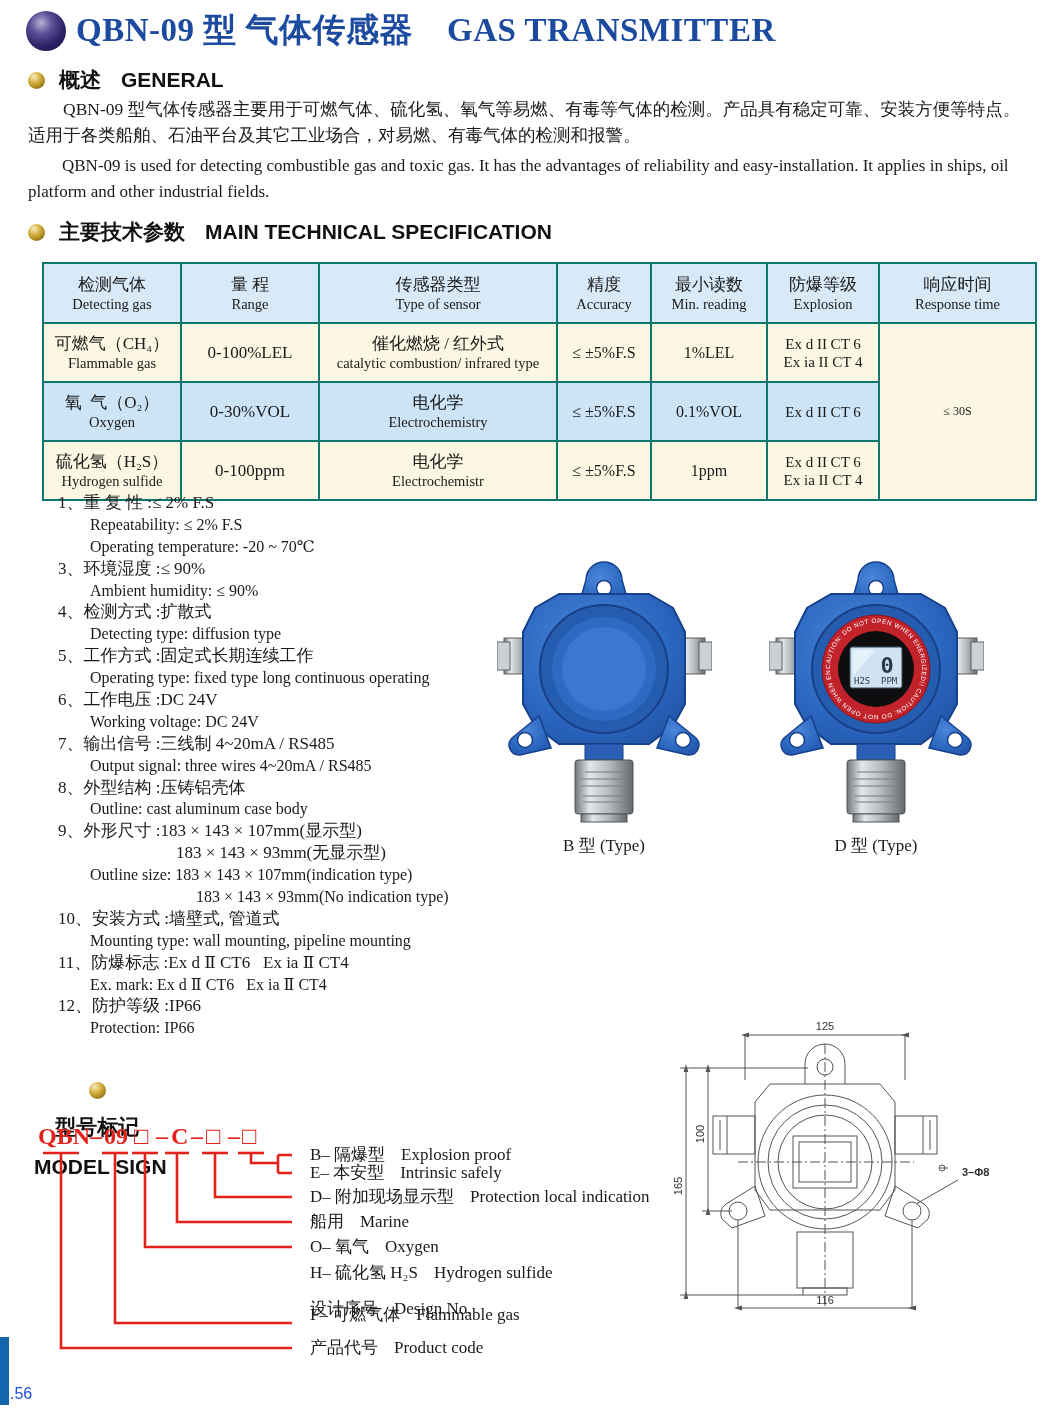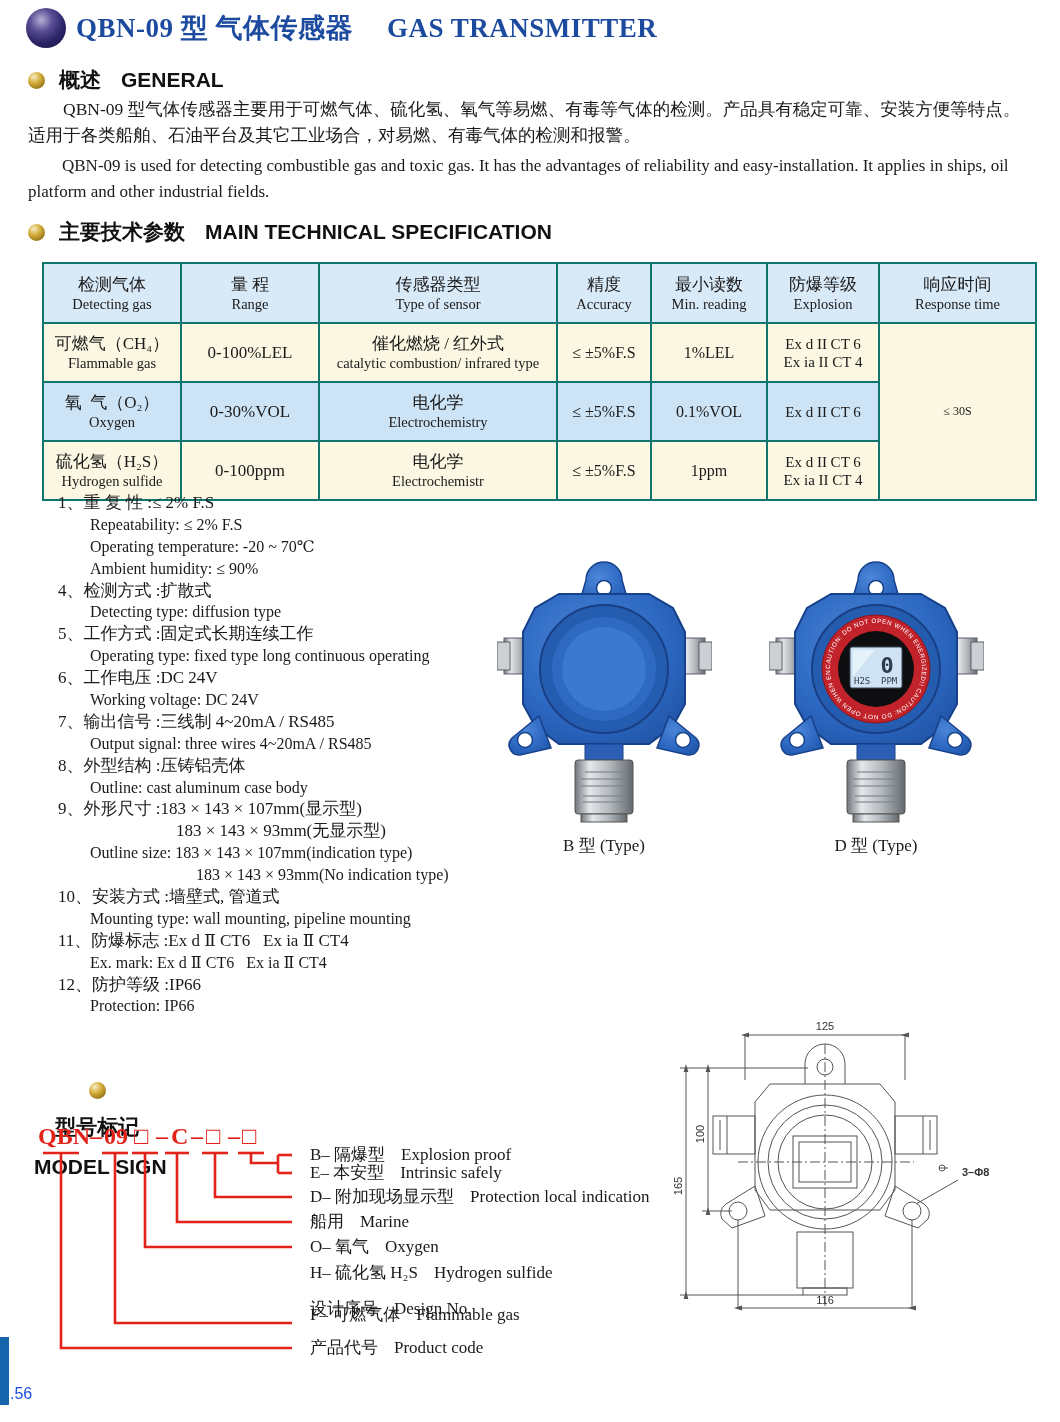--- a/index.html
+++ b/index.html
@@ -2,21 +2,21 @@
 <html><head>
 <meta charset="utf-8">
 <style>
   html,body{margin:0;padding:0;background:#fff;}
   body{width:1060px;height:1422px;position:relative;font-family:"Liberation Serif","DejaVu Serif",serif;color:#1a1a1a;overflow:hidden;}
   .abs{position:absolute;}
   
   .hdr{left:26px;top:8px;display:flex;align-items:center;gap:10px;}
   .navy-sphere{width:40px;height:40px;border-radius:50%;
     background:radial-gradient(circle at 38% 30%,#b7b0d4 0%,#5a4f96 30%,#2b2366 62%,#171040 100%);}
-  .ttl{color:#1b4a9e;font-weight:bold;font-size:27px;letter-spacing:.5px;white-space:pre;}
+  .ttl{color:#1b4a9e;font-weight:bold;font-size:33px;letter-spacing:.5px;white-space:pre;}
   .ttl .en{margin-left:34px;}
   
   .sec{display:flex;align-items:center;gap:14px;font-family:"Liberation Sans","DejaVu Sans",sans-serif;}
   .gold-sphere{width:17px;height:17px;border-radius:50%;flex:0 0 auto;
     background:radial-gradient(circle at 35% 28%,#f7ecc4 0%,#d3ad38 40%,#8a6a17 85%,#6b5110 100%);}
   .sec b{font-size:21px;color:#111;}
   .sec .en{margin-left:6px;}
   
   .para{width:1006px;font-size:17.5px;line-height:26px;}
   .para p{margin:0 0 5px 0;text-indent:2em;}
@@ -186,20 +186,21 @@
           <div class="ten" style="font-size:15px">Ex ia II CT 4</div>
         </td>
   </tr>
 </tbody>
   </table>
 
 <div class="abs slist">
   <div class="sl cn">1、重 复 性 :≤ 2% F.S</div>
   <div class="sl en">Repeatability: ≤ 2% F.S</div>
   <div class="sl en">Operating temperature: -20 ~ 70℃</div>
+  <div class="sl cn">3、环境湿度 :≤ 90%</div>
   <div class="sl en">Ambient humidity: ≤ 90%</div>
   <div class="sl cn">4、检测方式 :扩散式</div>
   <div class="sl en">Detecting type: diffusion type</div>
   <div class="sl cn">5、工作方式 :固定式长期连续工作</div>
   <div class="sl en">Operating type: fixed type long continuous operating</div>
   <div class="sl cn">6、工作电压 :DC 24V</div>
   <div class="sl en">Working voltage: DC 24V</div>
   <div class="sl cn">7、输出信号 :三线制 4~20mA / RS485</div>
   <div class="sl en">Output signal: three wires 4~20mA / RS485</div>
   <div class="sl cn">8、外型结构 :压铸铝壳体</div>

